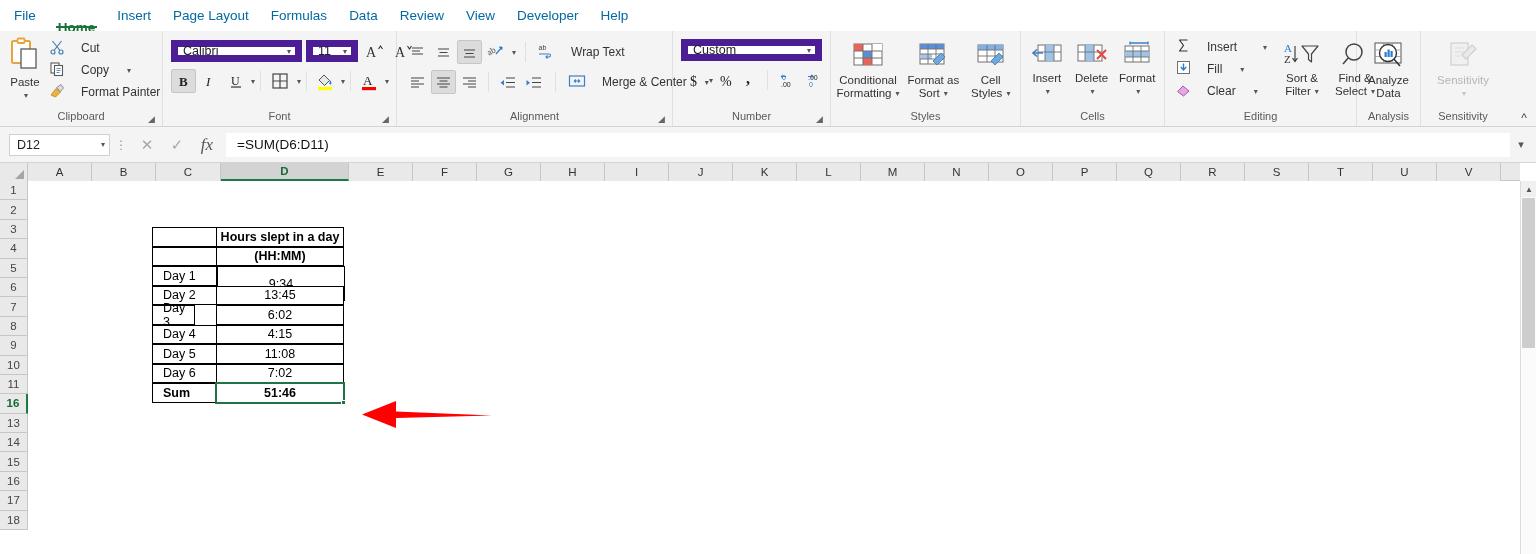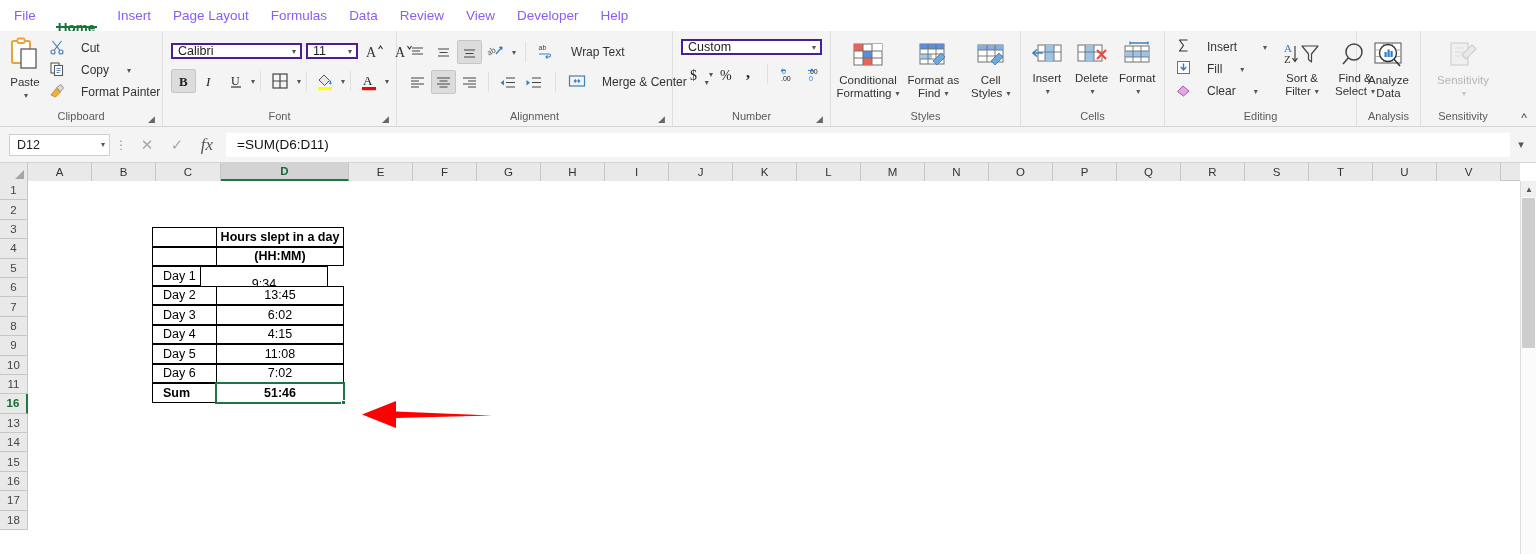--- a/index.html
+++ b/index.html
@@ -15,21 +15,21 @@
   
   #tabbar {
     height: 31px;
     background: #ffffff;
     display: flex;
     align-items: stretch;
     position: relative;
   }
   .tab {
     font-size: 13.5px;
-    color: #8b5cf6;
+    color: #0369a1;
     padding: 0 11px;
     display: flex;
     align-items: center;
     position: relative;
     cursor: pointer;
     white-space: nowrap;
   }
   .tab.first { padding-left: 14px; }
   .tab.active { color: #16713a; font-weight: bold; margin-top: 24px; }
   .tab.active::after {
@@ -97,22 +97,22 @@
     font-size: 12px; color: #333; cursor: pointer;
     height: 22px; padding: 0 3px;
     white-space: nowrap;
   }
   .icon { display: inline-block; flex: none; }
   .chev { font-size: 8px; color: #555; margin-left: 2px; }
   .sep { width: 1px; background: #e0e0e0; align-self: stretch; margin: 2px 4px; }
 
   
   .combo {
-    height: 16px; background: #fff;
-    border: 2px solid #4c1d95;
+    height: 22px; background: #fff;
+    border: 7px solid #4c1d95;
     display: flex; align-items: center;
     font-size: 12.5px; color: #222;
     padding: 0 4px 0 5px; cursor: pointer;
   }
   .combo .val { flex: 1; overflow: hidden; white-space: nowrap; }
   .tgl {
     width: 25px; height: 24px;
     display: flex; align-items: center; justify-content: center;
     cursor: pointer; border: 1px solid transparent; border-radius: 2px;
   }
@@ -558,21 +558,21 @@
           <svg width="32" height="30" viewBox="0 0 32 30">
             <rect x="3" y="3" width="24" height="20" fill="#fff" stroke="#707070" stroke-width="1"></rect>
             <rect x="3" y="3" width="24" height="5" fill="#5a8fd8"></rect>
               <rect x="3" y="13" width="12" height="5" fill="#a8c6ea"></rect>
             <path d="M3 8 H27 M3 13 H27 M3 18 H27 M11 3 V23 M19 3 V23" stroke="#707070" stroke-width="0.9"></path>
             <path d="M16 20 L24 12 L28 16 L20 24 Z" fill="#6fa8dc" stroke="#4a7fb5" stroke-width="0.9"></path>
           </svg>
         </span>
         <span>Format as</span>
         <span style="display:flex;align-items:center;gap:2px">
-            <span>Find</span>
+            <span>Sort</span>
             <span class="chev">▾</span>
           </span>
       </div>
       <div class="big-btn" style="width:50px">
         <span class="icon">
           <svg width="32" height="30" viewBox="0 0 32 30">
             <rect x="3" y="4" width="25" height="17" fill="#fff" stroke="#707070" stroke-width="1"></rect>
             <rect x="3" y="4" width="25" height="5" fill="#7fb0e6"></rect>
             <path d="M3 9 H28 M3 15 H28 M12 4 V21 M20 4 V21" stroke="#707070" stroke-width="0.9"></path>
             <path d="M16 20 L24 12 L28 16 L20 24 Z" fill="#6fa8dc" stroke="#4a7fb5" stroke-width="0.9"></path>
@@ -812,26 +812,26 @@
     </div>
   <div id="canvas">
 
     <div class="dcell lft" style="left:124px; top:46px;  width:65px;  height:19.5px"></div>
     <div class="dcell ctr b" style="left:188px; top:46px;  width:128px; height:19.5px">Hours slept in a day</div>
 
     <div class="dcell lft" style="left:124px; top:65.5px; width:65px;  height:19.5px"></div>
     <div class="dcell ctr b" style="left:188px; top:65.5px; width:128px; height:19.5px">(HH:MM)</div>
 
     <div class="dcell lft" style="left:124px; top:85px;   width:65px;  height:19.5px">Day 1</div>
-    <div class="dcell ctr" style="left:172px; top:85px;   width:128px; height:35px">9:34</div>
+    <div class="dcell ctr" style="left:189px; top:85px;   width:128px; height:35px">9:34</div>
 
     <div class="dcell lft" style="left:124px; top:104.5px;width:65px;  height:19.5px">Day 2</div>
     <div class="dcell ctr" style="left:188px; top:104.5px;width:128px; height:19.5px">13:45</div>
 
-    <div class="dcell lft" style="left:124px; top:124px;  width:65px;  height:19.5px">Day 3</div>
+    <div class="dcell lft" style="left:124px; top:124px;  width:43px;  height:19.5px">Day 3</div>
     <div class="dcell ctr" style="left:188px; top:124px;  width:128px; height:19.5px">6:02</div>
 
     <div class="dcell lft" style="left:124px; top:143.5px;width:65px;  height:19.5px">Day 4</div>
     <div class="dcell ctr" style="left:188px; top:143.5px;width:128px; height:19.5px">4:15</div>
 
     <div class="dcell lft" style="left:124px; top:163px;  width:65px;  height:19.5px">Day 5</div>
     <div class="dcell ctr" style="left:188px; top:163px;  width:128px; height:19.5px">11:08</div>
 
     <div class="dcell lft" style="left:124px; top:182.5px;width:65px;  height:19.5px">Day 6</div>
     <div class="dcell ctr" style="left:188px; top:182.5px;width:128px; height:19.5px">7:02</div>

